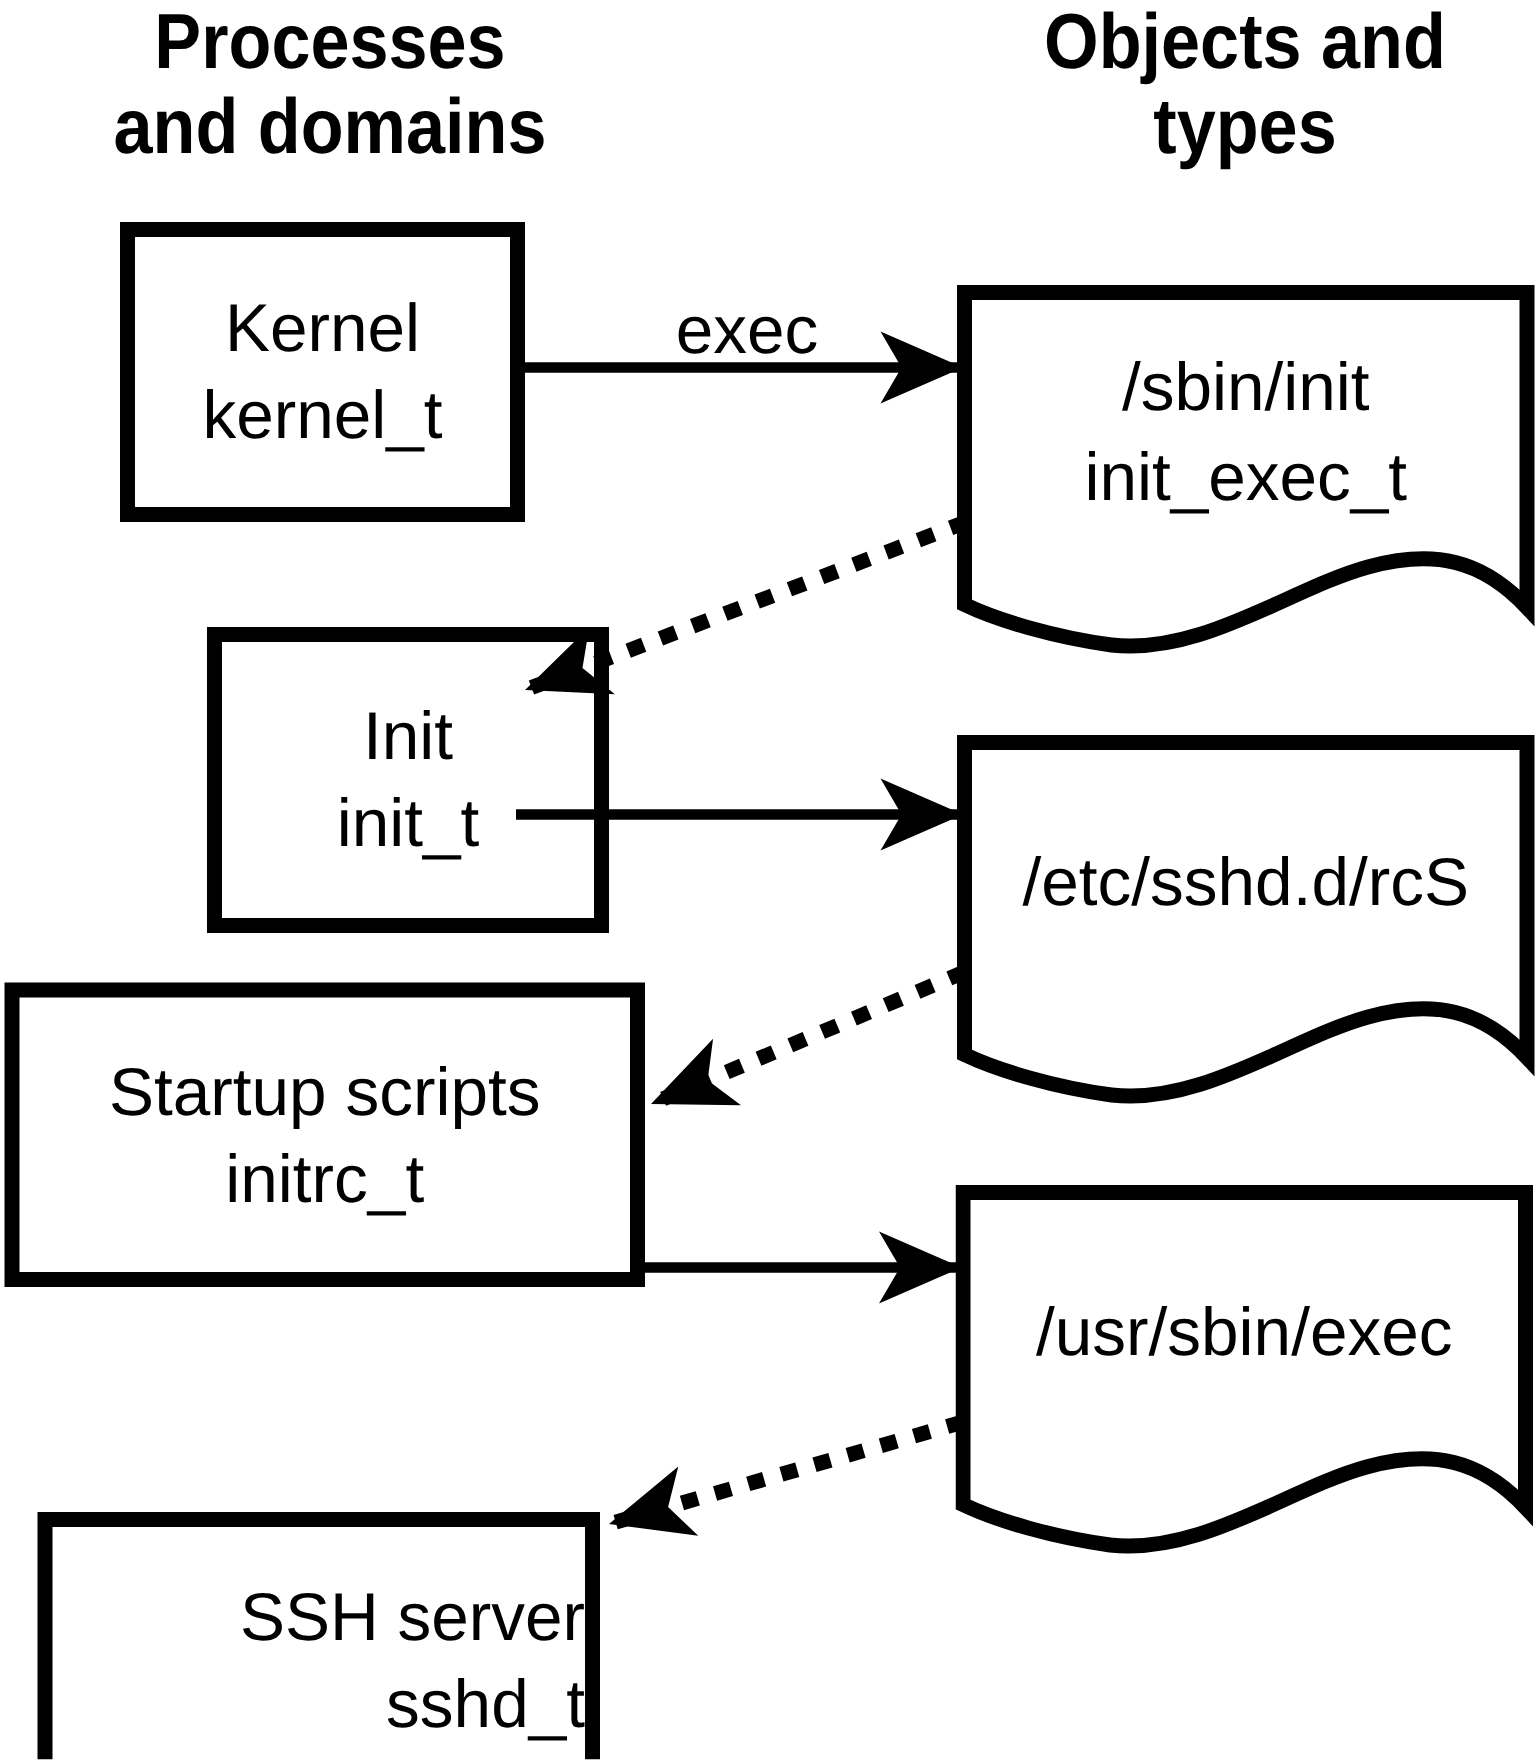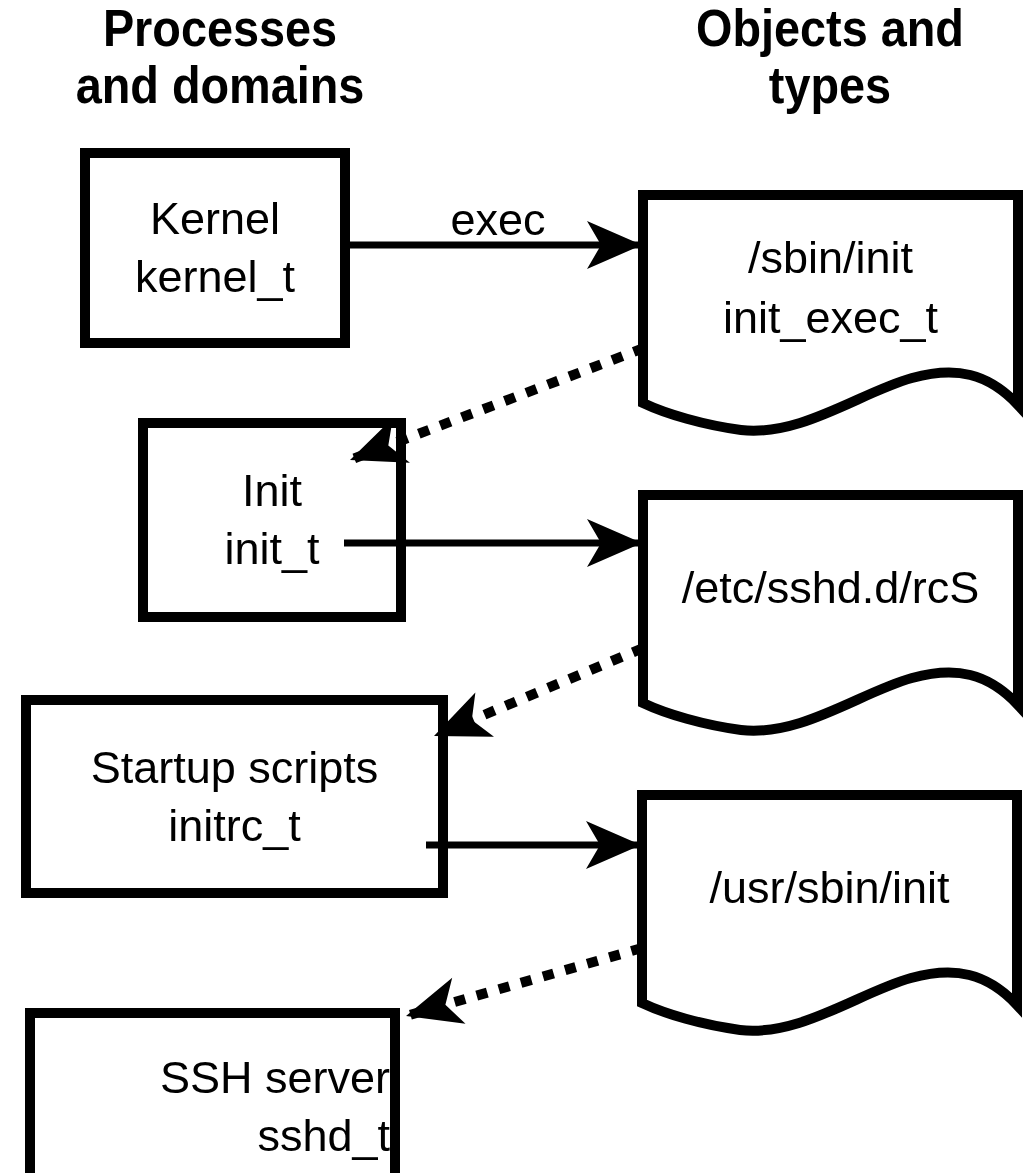--- a/index.html
+++ b/index.html
@@ -16,21 +16,21 @@
   }
   .col-header.left{left:10px;width:420px;}
   .col-header.right{left:620px;width:420px;}
   .pbox{
     position:absolute;box-sizing:border-box;border:10px solid #000;background:#fff;
     display:flex;flex-direction:column;align-items:center;justify-content:center;
     font-size:45px;line-height:58px;text-align:center;white-space:nowrap;
   }
   .pbox.kernel {left:80px; top:148px; width:270px; height:200px;}
   .pbox.init   {left:92px; top:418px; width:268px; height:204px;margin-left:46px;}
-  .pbox.startup{left:3px;  top:695px; width:427px; height:203px;margin-left:18px;}
+  .pbox.startup{left:3px;  top:655px; width:427px; height:203px;}
   .pbox.ssh    {left:25px; top:1008px; width:375px; height:198px;align-items:flex-end;}
   .doc{position:absolute;width:390px;height:260px;}
   .doc.d1{left:638px;top:190px;}
   .doc.d2{left:638px;top:490px;}
   .doc.d3{left:637px;top:790px;}
   .doc svg{position:absolute;left:0;top:0;}
   .doc-label{
     position:absolute;left:0;top:0;width:385px;height:215px;
     display:flex;flex-direction:column;align-items:center;justify-content:center;
     font-size:45px;line-height:60px;text-align:left;white-space:nowrap;
@@ -88,21 +88,21 @@
     </svg>
     <div class="doc-label">
       <div>/etc/sshd.d/rcS</div>
     </div>
   </div>
   <div class="doc d3">
     <svg width="390" height="260" viewBox="0 0 390 260">
       <path d="M5,5 H380 V215 C350,183 318,176 274,188 C223,202 163,247 103,240 C66,235 28,224 5,213 Z" fill="#ffffff" stroke="#000000" stroke-width="10"></path>
     </svg>
     <div class="doc-label">
-      <div>/usr/sbin/init</div>
+      <div>/usr/sbin/exec</div>
     </div>
   </div>
 
   <svg class="arrows" width="1024" height="1173" viewBox="0 0 1024 1173">
     <defs>
       <marker id="ah" markerUnits="userSpaceOnUse" markerWidth="58" markerHeight="52" viewBox="0 0 58 52" refX="57" refY="26" orient="auto">
         <path d="M57,26 L2,2 L16,26 L2,50 Z" fill="#000000"></path>
       </marker>
     </defs>
 

